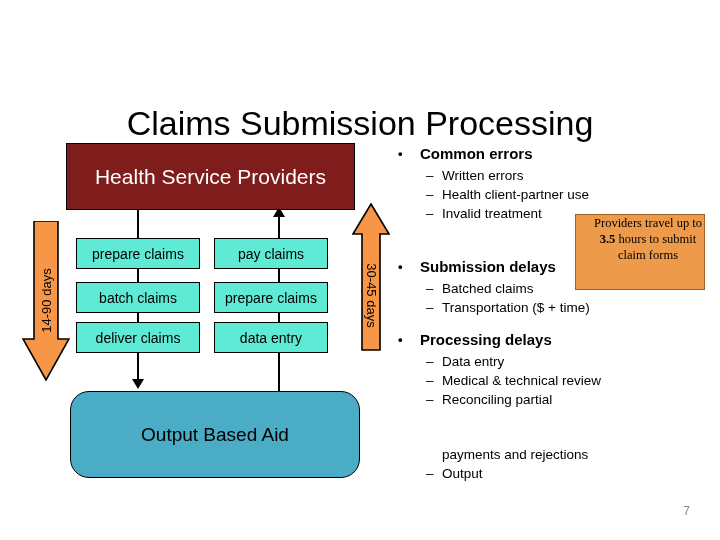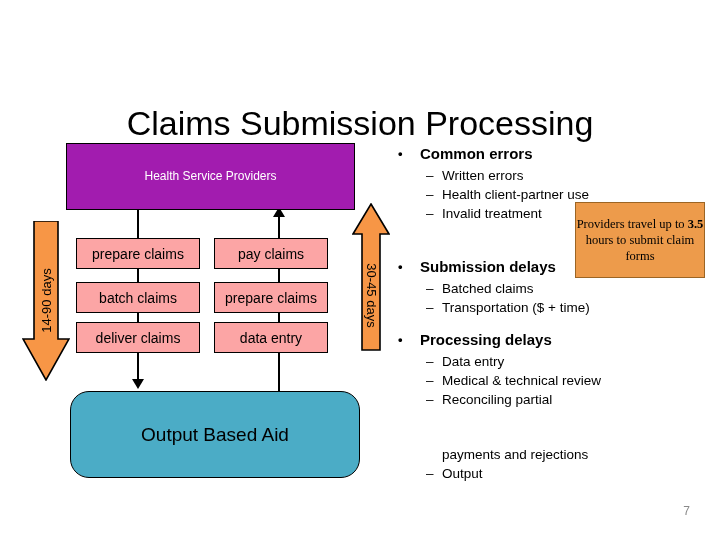--- a/index.html
+++ b/index.html
@@ -48,40 +48,40 @@
     align-items: center;
     justify-content: center;
     text-align: center;
   }
 
   #red-box {
     left: 66px;
     top: 143px;
     width: 289px;
     height: 67px;
-    background: #a21caf;
+    background: #7f1d1d;
     color: #ffffff;
-    font-size: 12px;
+    font-size: 21px;
     line-height: 23px;
   }
 
   #blue-box {
     left: 70px;
     top: 391px;
     width: 290px;
     height: 87px;
     background: #4BACC6;
     color: #000000;
     font-size: 19px;
     line-height: 25px;
     border-radius: 19px;
   }
 
   .green-box {
-    background: #fca5a5;
+    background: #5eead4;
     color: #000000;
     font-size: 14px;
     height: 31px;
   }
   .col-left  { left: 76px;  width: 124px; }
   .col-right { left: 214px; width: 114px; }
   .row-1 { top: 238px; }
   .row-2 { top: 282px; }
   .row-3 { top: 322px; }
 
@@ -205,34 +205,35 @@
 
   
   #grp-common { position: absolute; left: 0; top: 0; width: 330px; }
   #grp-submission { position: absolute; left: 0; top: 113px; width: 330px; }
   #grp-processing { position: absolute; left: 0; top: 186px; width: 330px; }
 
   
   #callout {
     position: absolute;
     left: 575px;
-    top: 202px;
+    top: 214px;
     width: 130px;
     height: 76px;
     background: #ED9B4B;
     border: 1px solid #9C6524;
     box-sizing: border-box;
     display: flex;
-    align-items: center;
+    align-items: flex-start;
     justify-content: center;
     text-align: center;
     font-size: 12.5px;
     line-height: 16px;
     color: #000000;
     font-family: "Liberation Serif", serif;
+    padding-left: 16px;
   }
   #callout b { font-weight: 700; }
 
   
   #page-number {
     position: absolute;
     right: 30px;
     bottom: 22px;
     font-size: 12px;
     color: #8a8a8a;

